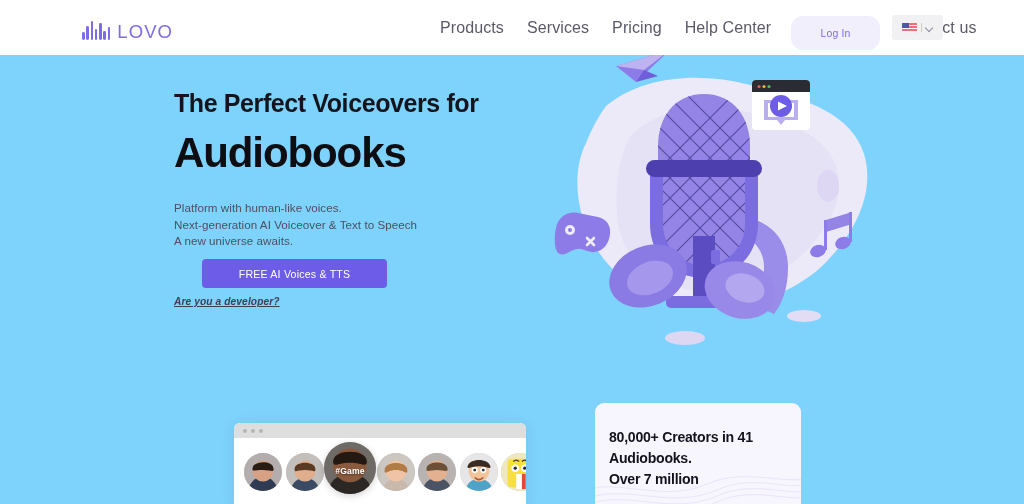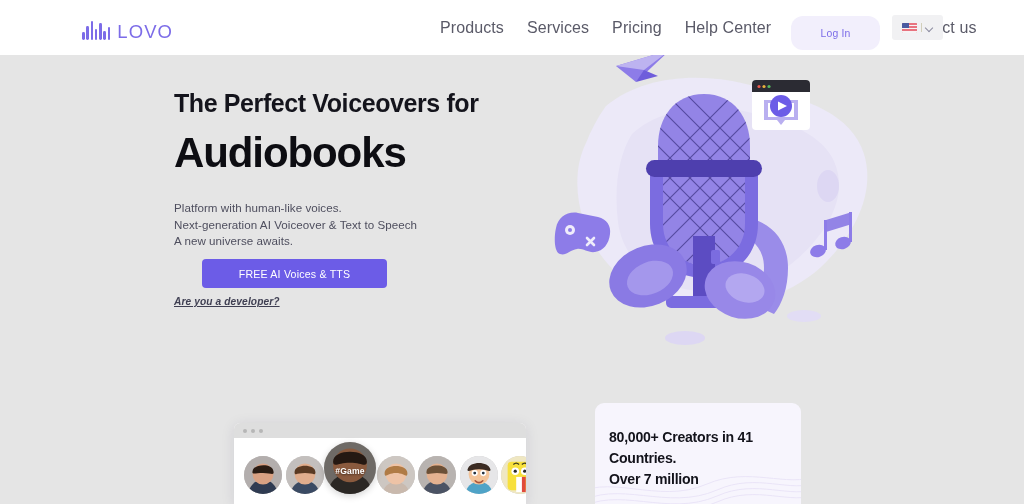--- a/index.html
+++ b/index.html
@@ -2,21 +2,21 @@
 <html><head>
 <meta charset="utf-8">
 <style>
   * { box-sizing: border-box; margin: 0; padding: 0; }
   html, body {
     width: 1024px; height: 504px;
     background: #ffffff; overflow: hidden;
     font-family: "Liberation Sans", sans-serif;
     -webkit-font-smoothing: antialiased;
   }
-  .page { position: relative; width: 1024px; height: 504px; background:#e5e5e5; }
+  .page { position: relative; width: 1024px; height: 504px; background:#7dd3fc; }
 
   
   .header {
     position: absolute; top: 0; left: 0; width: 1024px; height: 55px;
     display: flex; align-items: center; background: #ffffff; z-index: 40;
   }
   .logo-wrap {
     position: absolute; left: 82px; top: 16px;
     display: flex; align-items: flex-end; gap: 7px; height: 24px;
   }
@@ -104,21 +104,21 @@
     position: absolute; left: 234px; top: 423px; width: 292px; height: 81px;
     background: #ffffff; border-radius: 6px 6px 0 0; overflow: hidden;
     box-shadow: 0 2px 14px rgba(40,30,80,.10);
   }
   .mock-bar {
     height: 15px; background: #dedede; display: flex; align-items: center;
     gap: 4px; padding-left: 9px;
   }
   .mock-bar span { width: 4px; height: 4px; border-radius: 50%; background: #b6b6b6; }
   .mock-body { position: relative; height: 66px; background: #fff; padding: 11px 6px 0 10px; }
-  .avatars { display: flex; align-items: flex-end; gap: 3.5px; }
+  .avatars { display: flex; align-items: center; gap: 3.5px; }
   .av {
     width: 38px; height: 38px; border-radius: 50%; overflow: hidden;
     position: relative; flex: none; background: #c9c7c5;
   }
   .av.big {
     width: 52px; height: 52px; margin-top: -7px; margin-left: -3px; margin-right: -3px;
     z-index: 5; box-shadow: 0 2px 7px rgba(0,0,0,.18);
   }
   .av .tag {
     position: absolute; left: 0; right: 0; top: 46%;
@@ -357,18 +357,18 @@
     <svg class="waves" width="240" height="70" viewBox="0 0 240 70">
       <g fill="none" stroke="#ddd4f2" stroke-width="1">
         <path d="M0 62 C40 36 90 70 140 48 C180 30 215 52 240 40"></path>
         <path d="M0 68 C40 42 90 76 140 54 C180 36 215 58 240 46"></path>
         <path d="M0 56 C40 30 90 64 140 42 C180 24 215 46 240 34"></path>
         <path d="M-8 50 C30 22 80 58 130 36 C172 18 210 40 240 28"></path>
       </g>
     </svg>
     <div class="stats-txt">
       <div>80,000+ Creators in 41</div>
-      <div>Countries.</div>
+      <div>Audiobooks.</div>
       <div>Over 7 million</div>
     </div>
   </div>
 
 </div>
 
 </body></html>

